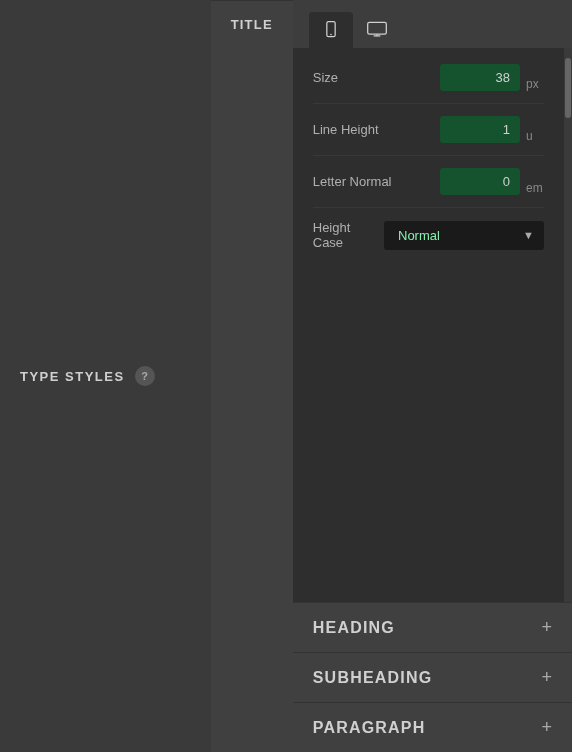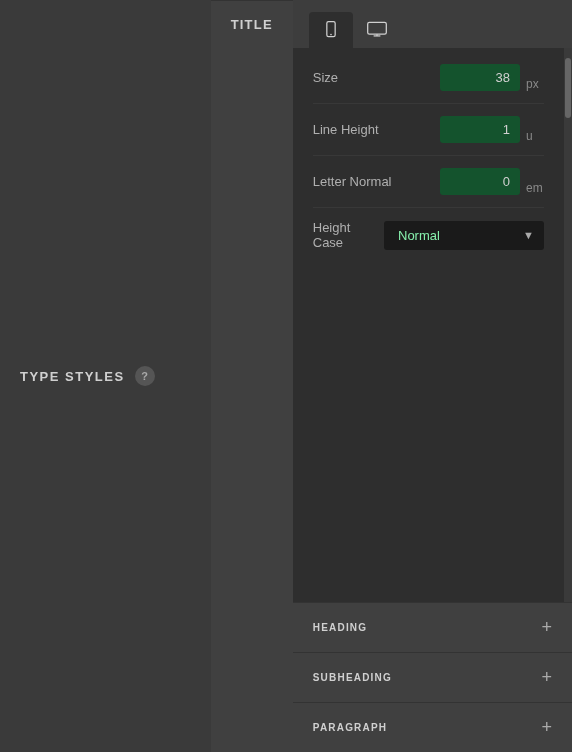--- a/index.html
+++ b/index.html
@@ -60,21 +60,21 @@
       display: flex;
       align-items: center;
       justify-content: space-between;
       padding: 14px 20px;
       background-color: #404040;
       border-top: 1px solid #333;
       cursor: pointer;
     }
 
     .section-row-label {
-      font-size: 10px;
+      font-size: 16px;
       font-weight: 700;
       letter-spacing: 1.2px;
       text-transform: uppercase;
       color: #d0d0d0;
     }
 
     .plus-icon {
       font-size: 18px;
       color: #aaa;
       font-weight: 300;

